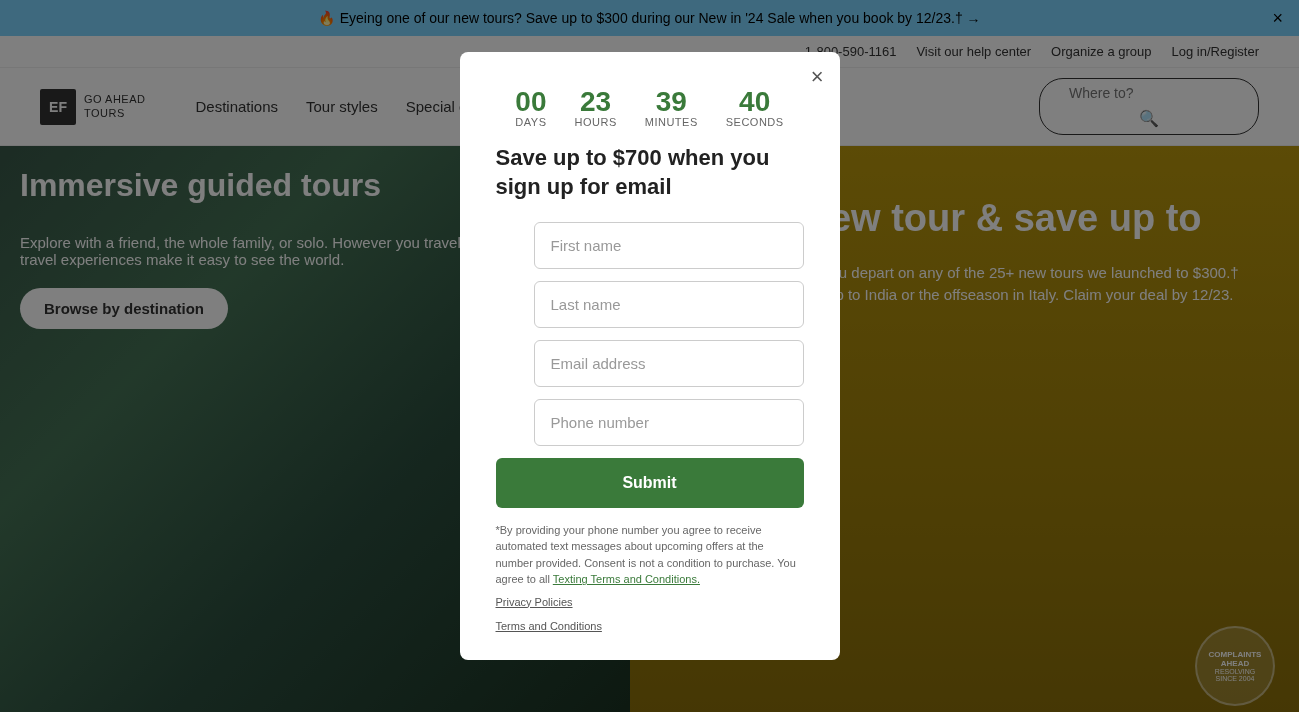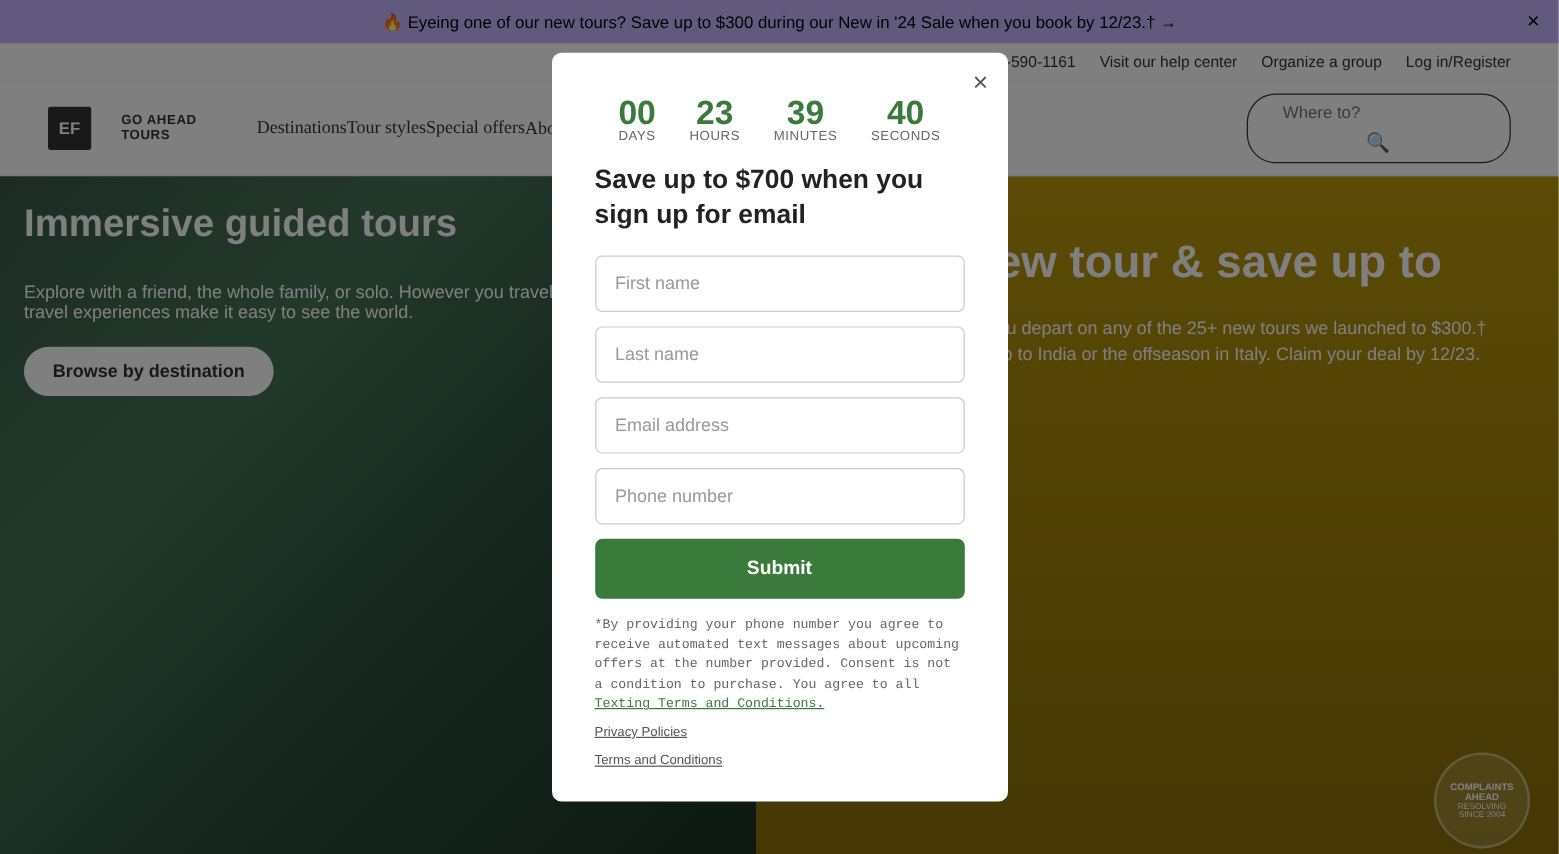--- a/index.html
+++ b/index.html
@@ -1,20 +1,20 @@
 <!DOCTYPE html>
 <html><head>
   <meta charset="utf-8">
   <style>
     * { box-sizing: border-box; margin: 0; padding: 0; }
     body { font-family: -apple-system, BlinkMacSystemFont, 'Segoe UI', Arial, sans-serif; background: #fff; overflow: hidden; width: 1299px; height: 712px; position: relative; }
 
     
     .announcement-bar {
-      background: #c4b5fd;
+      background: #7dd3fc;
       color: #000;
       text-align: center;
       padding: 10px 36px;
       font-size: 14px;
       font-weight: 500;
       position: relative;
     }
     .announcement-bar .close-btn {
       position: absolute;
       right: 16px;
@@ -65,32 +65,31 @@
       height: 36px;
       display: flex;
       align-items: center;
       justify-content: center;
       font-weight: bold;
       font-size: 14px;
       border-radius: 2px;
     }
     .logo-text {
       font-size: 11px;
-      font-weight: bold;
+      font-weight: normal;
       color: #333;
       line-height: 1.2;
       text-transform: uppercase;
       letter-spacing: 0.5px;
-      margin-left: 17px;
     }
     .nav-links {
       display: flex;
       align-items: center;
+      gap: 28px;
       flex: 1;
-      font-family: Liberation Serif, serif;
     }
     .nav-links a {
       color: #333;
       text-decoration: none;
       font-size: 15px;
       font-weight: 500;
     }
     .search-bar {
       display: flex;
       align-items: center;
@@ -276,20 +275,21 @@
     .modal-title {
       font-size: 22px;
       font-weight: 700;
       color: #222;
       margin-bottom: 20px;
       line-height: 1.3;
     }
 
     .form-field {
       margin-bottom: 12px;
+      margin-left: 38px;
     }
     .form-field input {
       width: 100%;
       padding: 14px 16px;
       border: 1.5px solid #ccc;
       border-radius: 6px;
       font-size: 15px;
       color: #333;
       outline: none;
       transition: border-color 0.2s;
@@ -309,21 +309,20 @@
       font-weight: 600;
       cursor: pointer;
       margin-bottom: 14px;
     }
 
     .modal-disclaimer {
       font-size: 11px;
       color: #666;
       line-height: 1.5;
       margin-bottom: 8px;
-      font-family: Liberation Mono, monospace;
     }
     .modal-disclaimer a {
       color: #3a7a3a;
       text-decoration: underline;
     }
     .modal-links {
       font-size: 11px;
       display: flex;
       gap: 12px;
       flex-direction: column;

